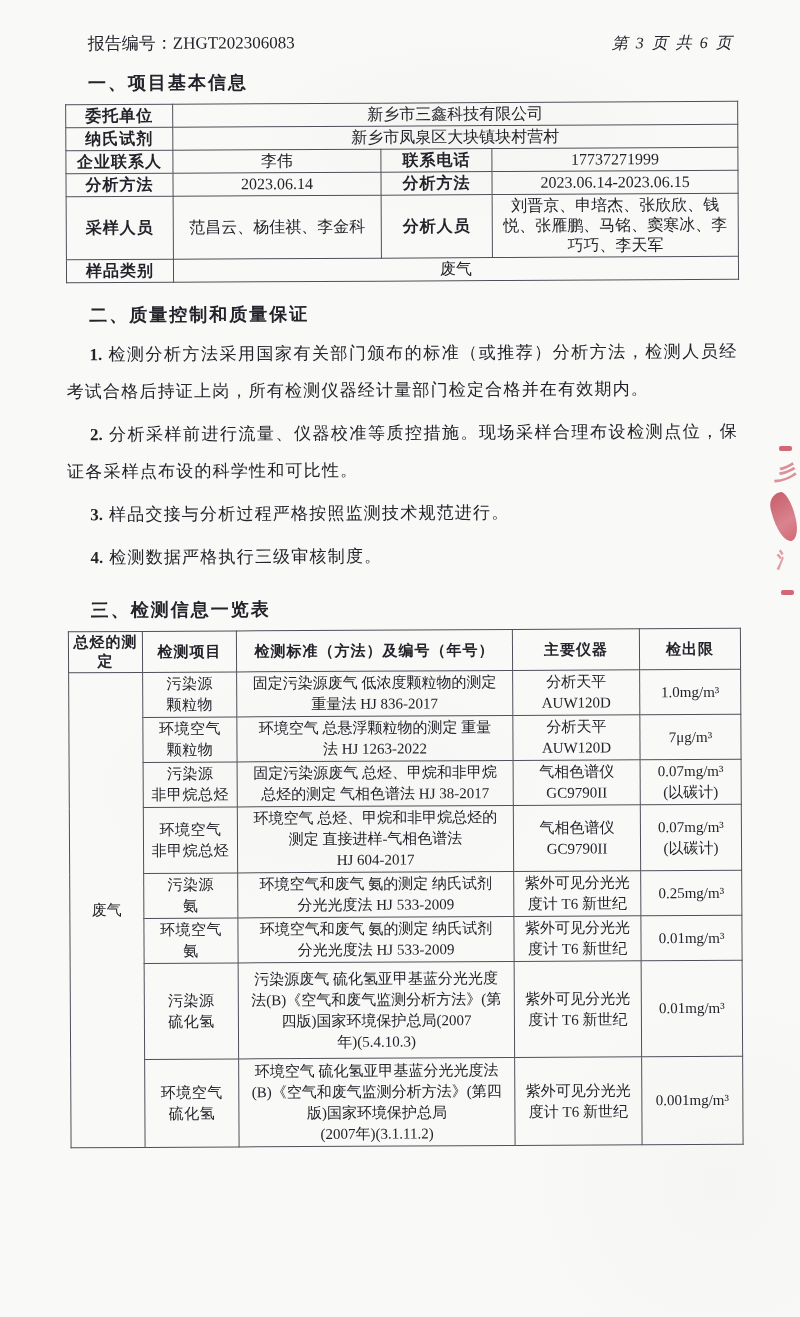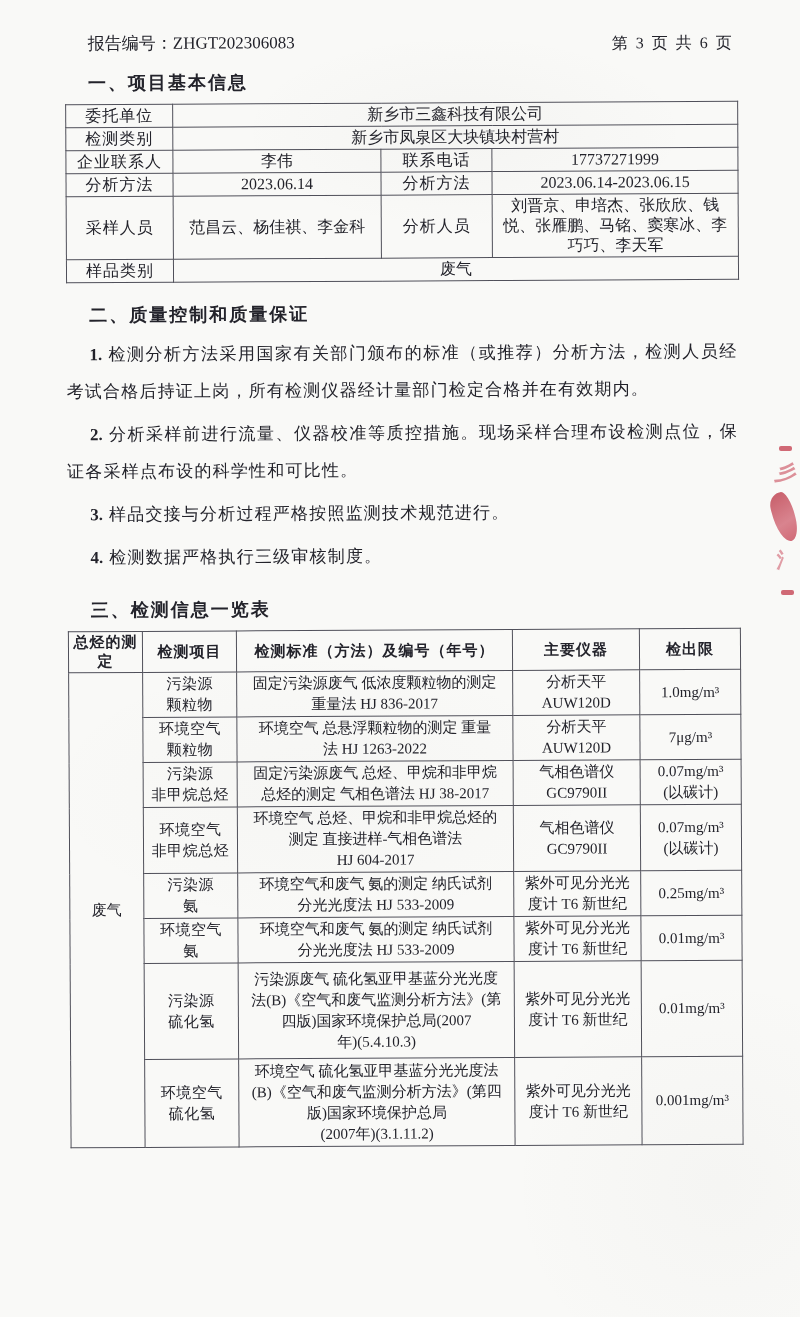--- a/index.html
+++ b/index.html
@@ -19,37 +19,37 @@
     position:absolute; top:0; left:0; width:800px;
     transform:rotate(-0.3deg);
     transform-origin:120px 80px;
   }
   
   .doc-header{
     display:flex; justify-content:space-between; align-items:flex-start;
     margin:32px 66px 0 88px;
     font-size:17px;
   }
-  .page-indicator{ font-size:16px; letter-spacing:2px; margin-top:4px; }
+  .page-indicator{ font-size:16px; letter-spacing:2px; margin-top:4px;font-style:italic; }
   
   .sec-heading{
     font-size:18px; font-weight:700; letter-spacing:2px;
     margin:14px 0 9px 88px;
   }
   
   table{ border-collapse:collapse; table-layout:fixed; margin-left:65px; }
   td,th{
     border:1px solid #50505a;
     text-align:center; vertical-align:middle;
     white-space:pre-line;
     padding:1px 3px;
     overflow:hidden;
   }
   .t1{ width:672px; font-size:16px; }
-  .t1 .lbl{ font-weight:400; letter-spacing:1px; }
+  .t1 .lbl{ font-weight:700; letter-spacing:1px; }
   .t1 tr{ height:22px; }
   .t1 tr.tall{ height:42px; }
   .t1 td{ line-height:20px; }
   .t2{ width:672px; font-size:15px; margin-top:2px; }
   .t2 th{ font-weight:700; letter-spacing:1px; font-size:15px; }
   .t2 td{ line-height:21px; }
   .t2 .item-cell{ letter-spacing:0.5px; }
   
   .qc-list{ margin:4px 64px 0 65px; }
   .qc-item{
@@ -97,21 +97,21 @@
         <col style="width:208px">
         <col style="width:111px">
         <col style="width:246px">
       </colgroup>
     <tbody>
         <tr>
       <td class="lbl">委托单位</td>
       <td colspan="3">新乡市三鑫科技有限公司</td>
     </tr>
     <tr>
-      <td class="lbl">检测类别</td>
+      <td class="lbl">纳氏试剂</td>
       <td colspan="3">新乡市凤泉区大块镇块村营村</td>
     </tr>
     <tr>
       <td class="lbl">企业联系人</td>
       <td>李伟</td>
       <td class="lbl">联系电话</td>
       <td>17737271999</td>
     </tr>
     <tr>
       <td class="lbl">分析方法</td>

